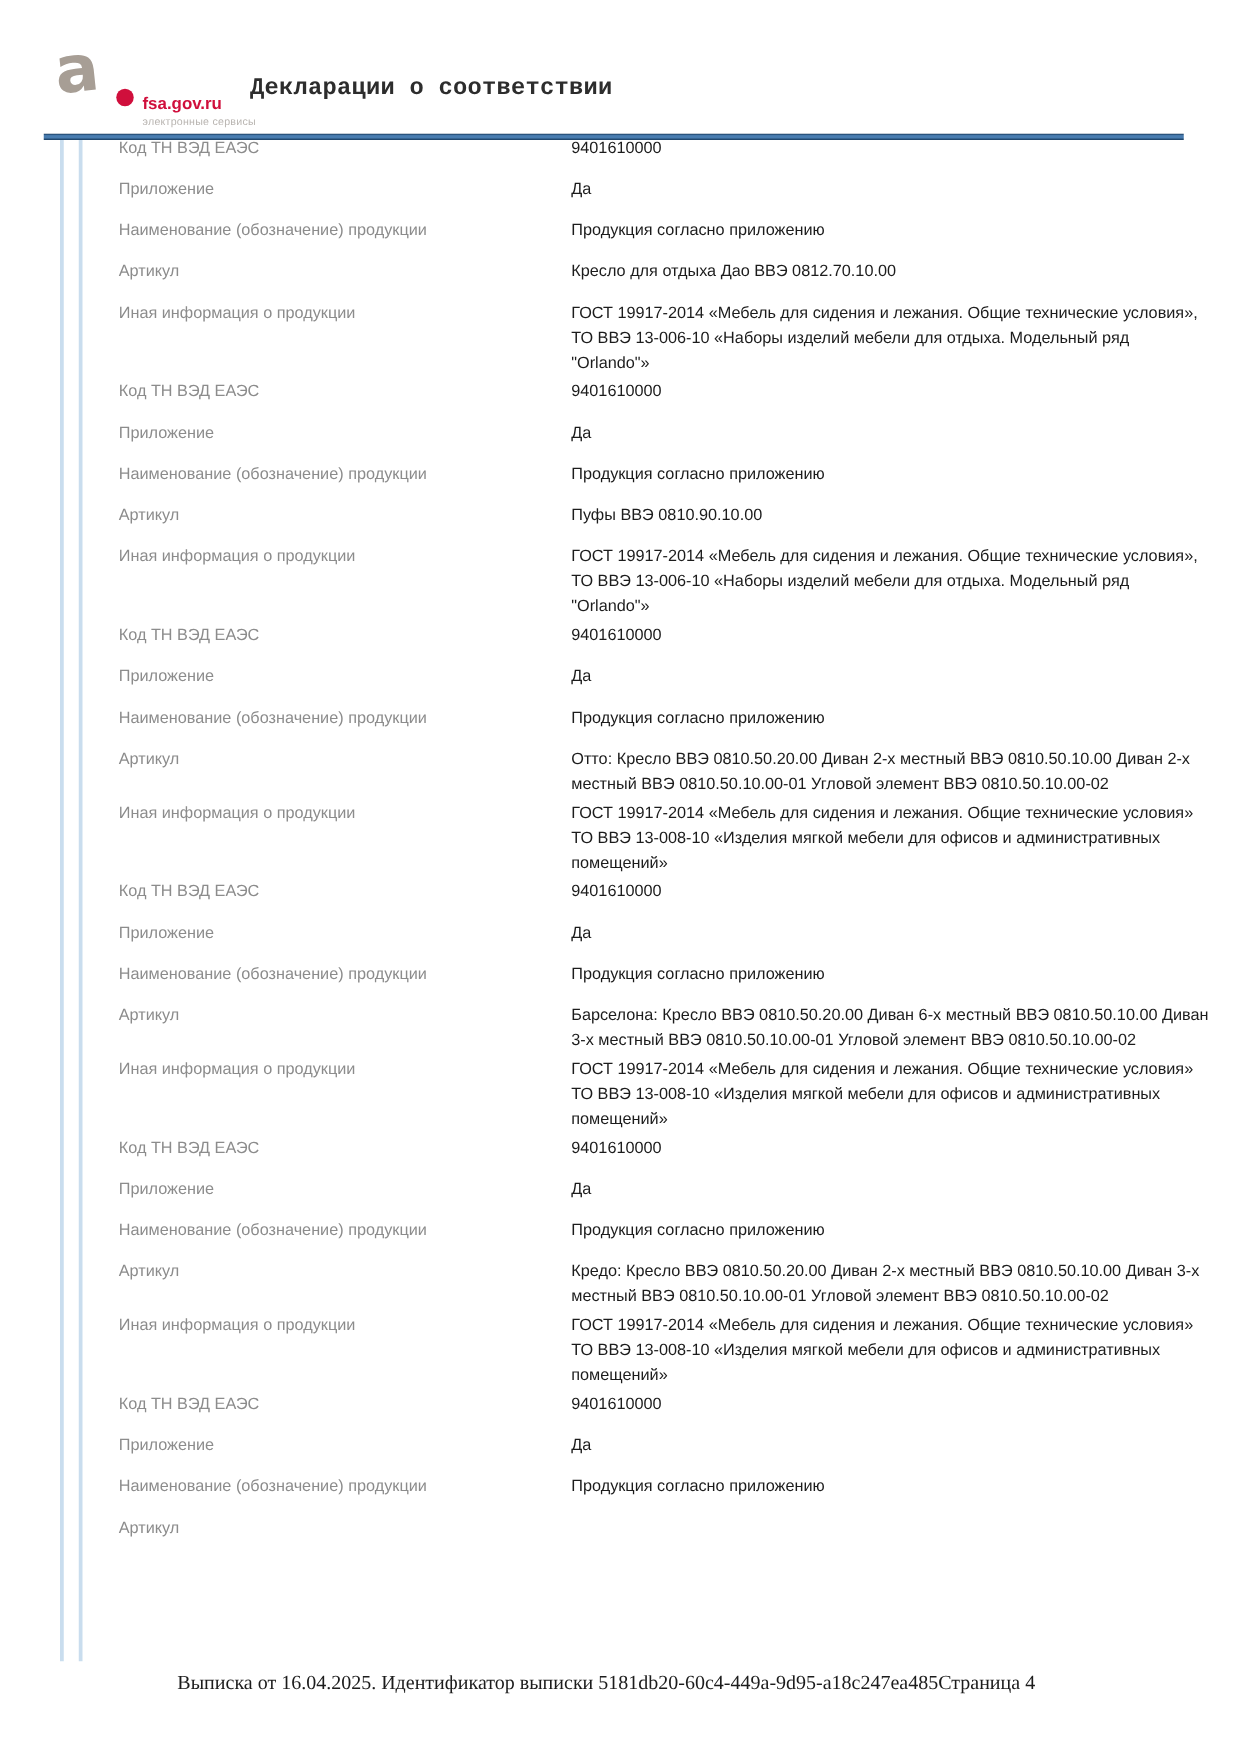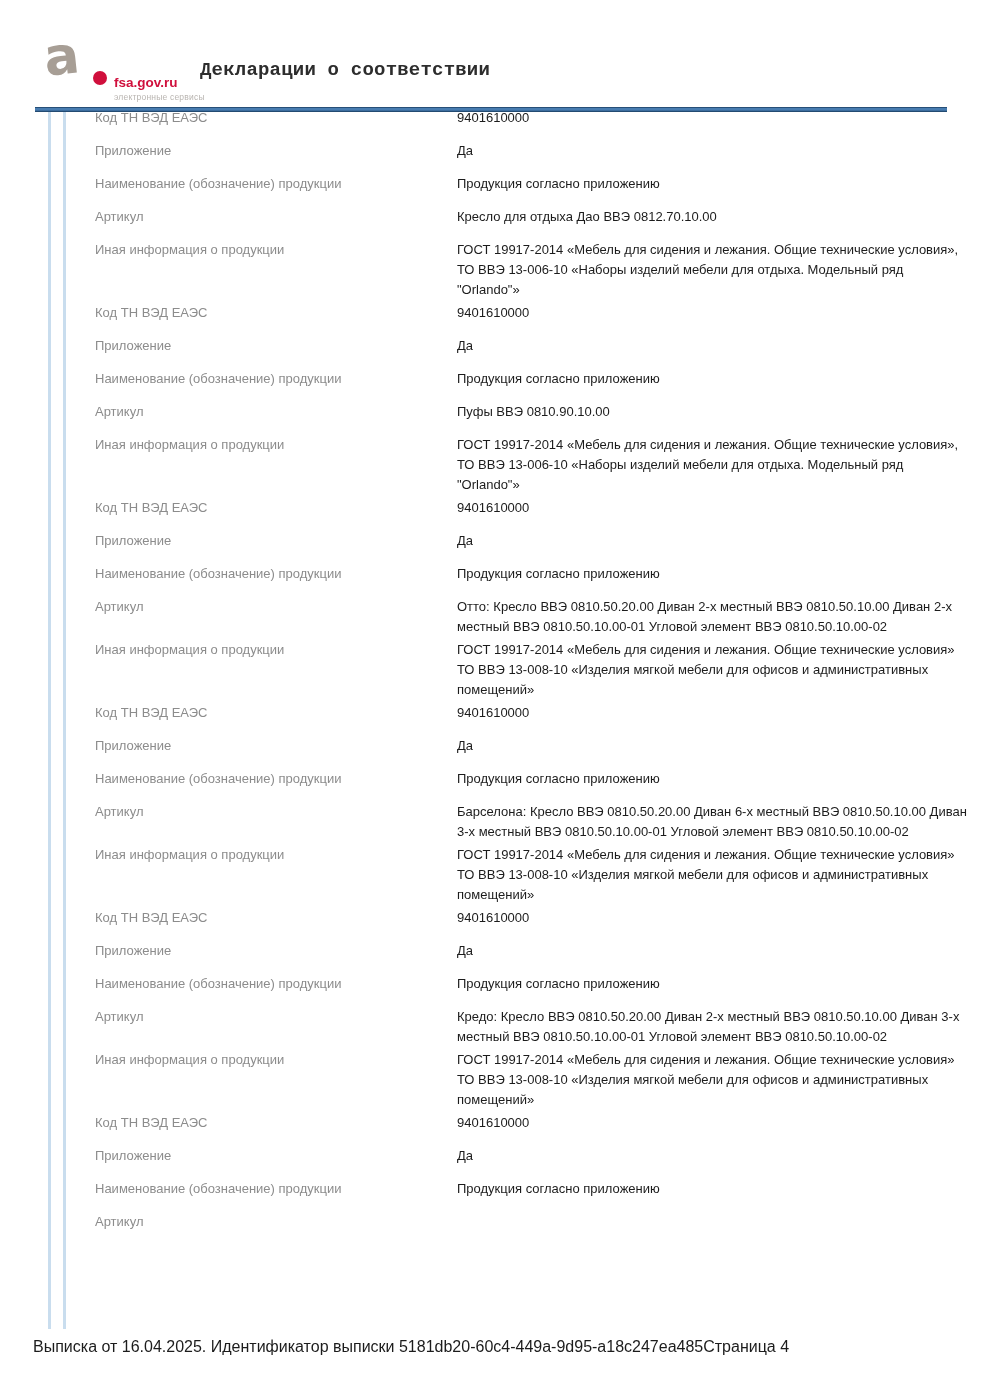--- a/index.html
+++ b/index.html
@@ -39,22 +39,22 @@
   
   .content { position:absolute; left:95px; top:108px; width:873px; }
   .row { display:flex; margin-bottom:13px; font-size:13px; line-height:20px; }
   .row.multi { margin-bottom:3px; }
   .row .label { flex:0 0 362px; width:362px; color:#8c8c8c; padding-right:10px; box-sizing:border-box; }
   .row .value { flex:1; color:#1c1c1c; }
 
   
   .footer {
     position:absolute; left:33px; top:1338px; width:904px;
-    display:flex; justify-content:flex-start;
-    font-size:16px; color:#1c1c1c;
+    display:flex; justify-content:center;
+    font-size:16px; color:#1c1c1c;font-family:Liberation Serif, serif;
   }
 </style>
 </head>
 <body>
 
 <div class="page" style="--brand-red: #d00f3c; --glyph-gray: #a79e95; --rail-blue: #c9ddee;">
 
   <div class="logo">
     <div class="logo-a">a</div>
     <div class="logo-dot"></div>

